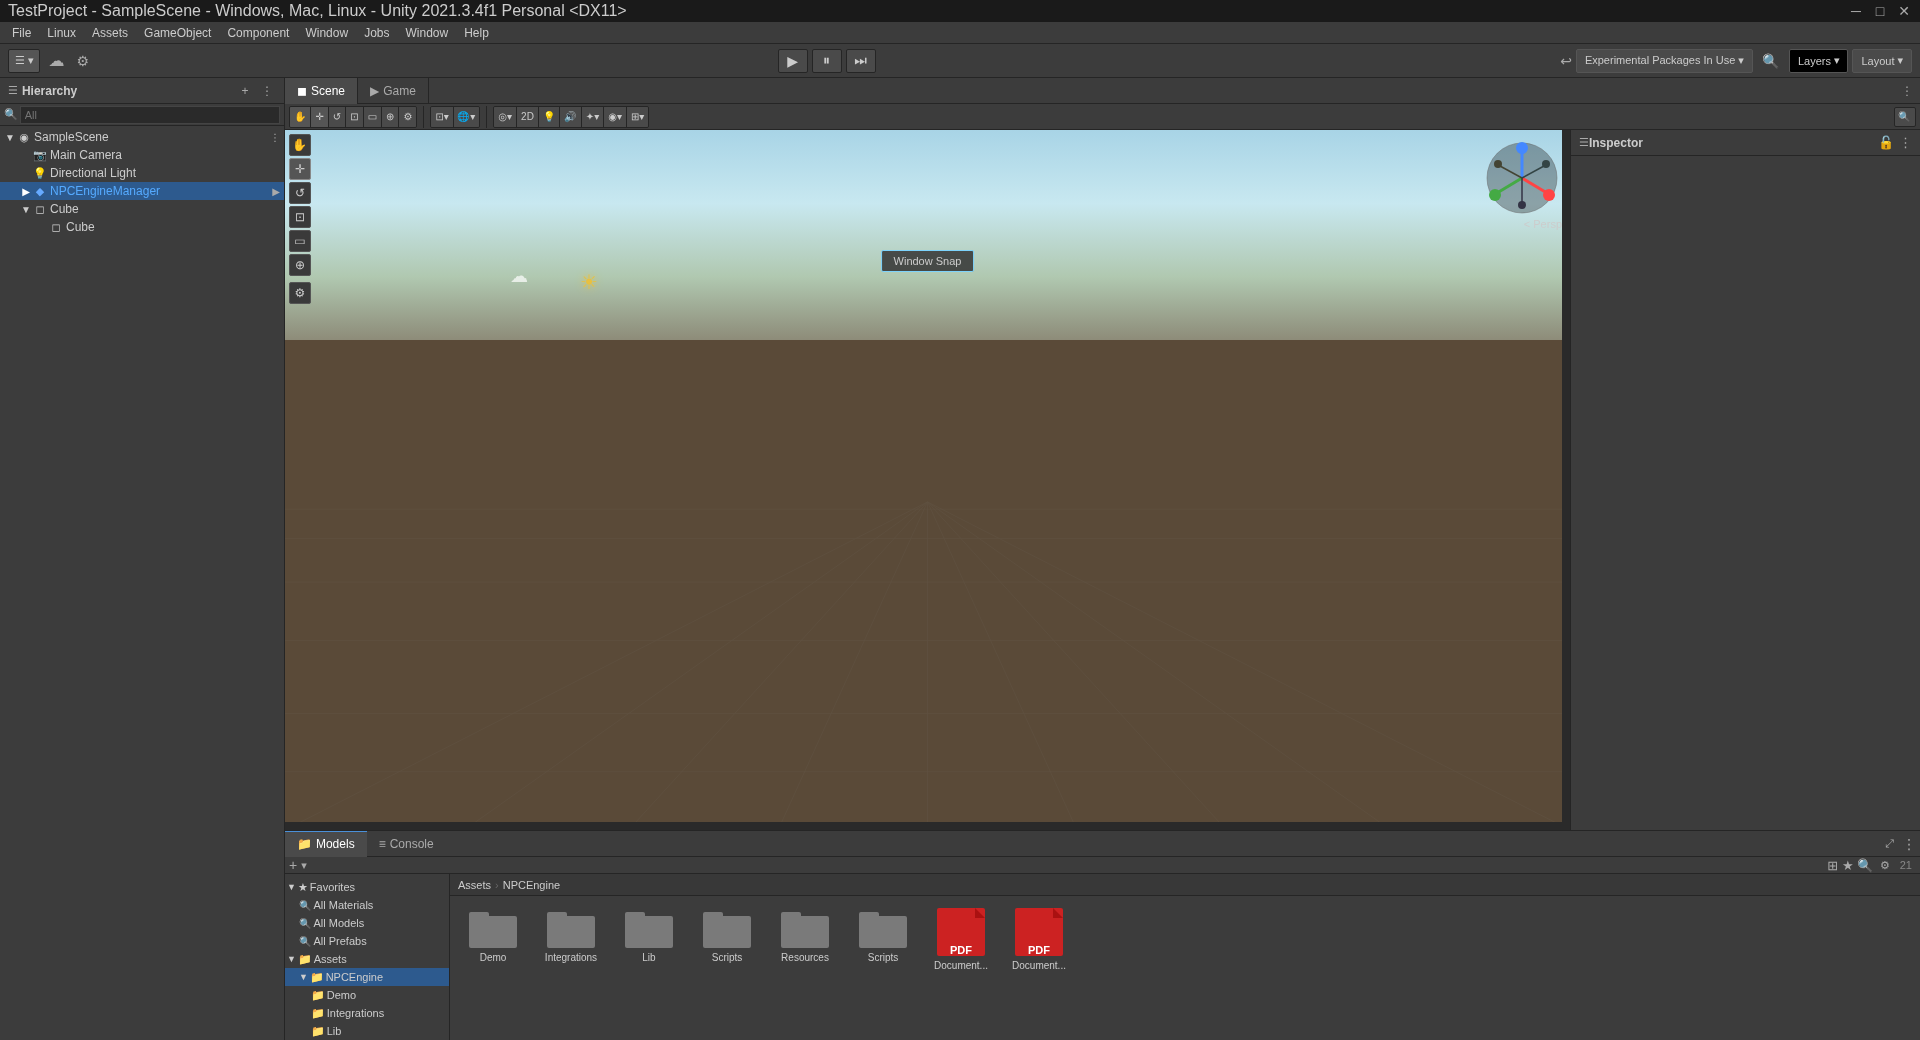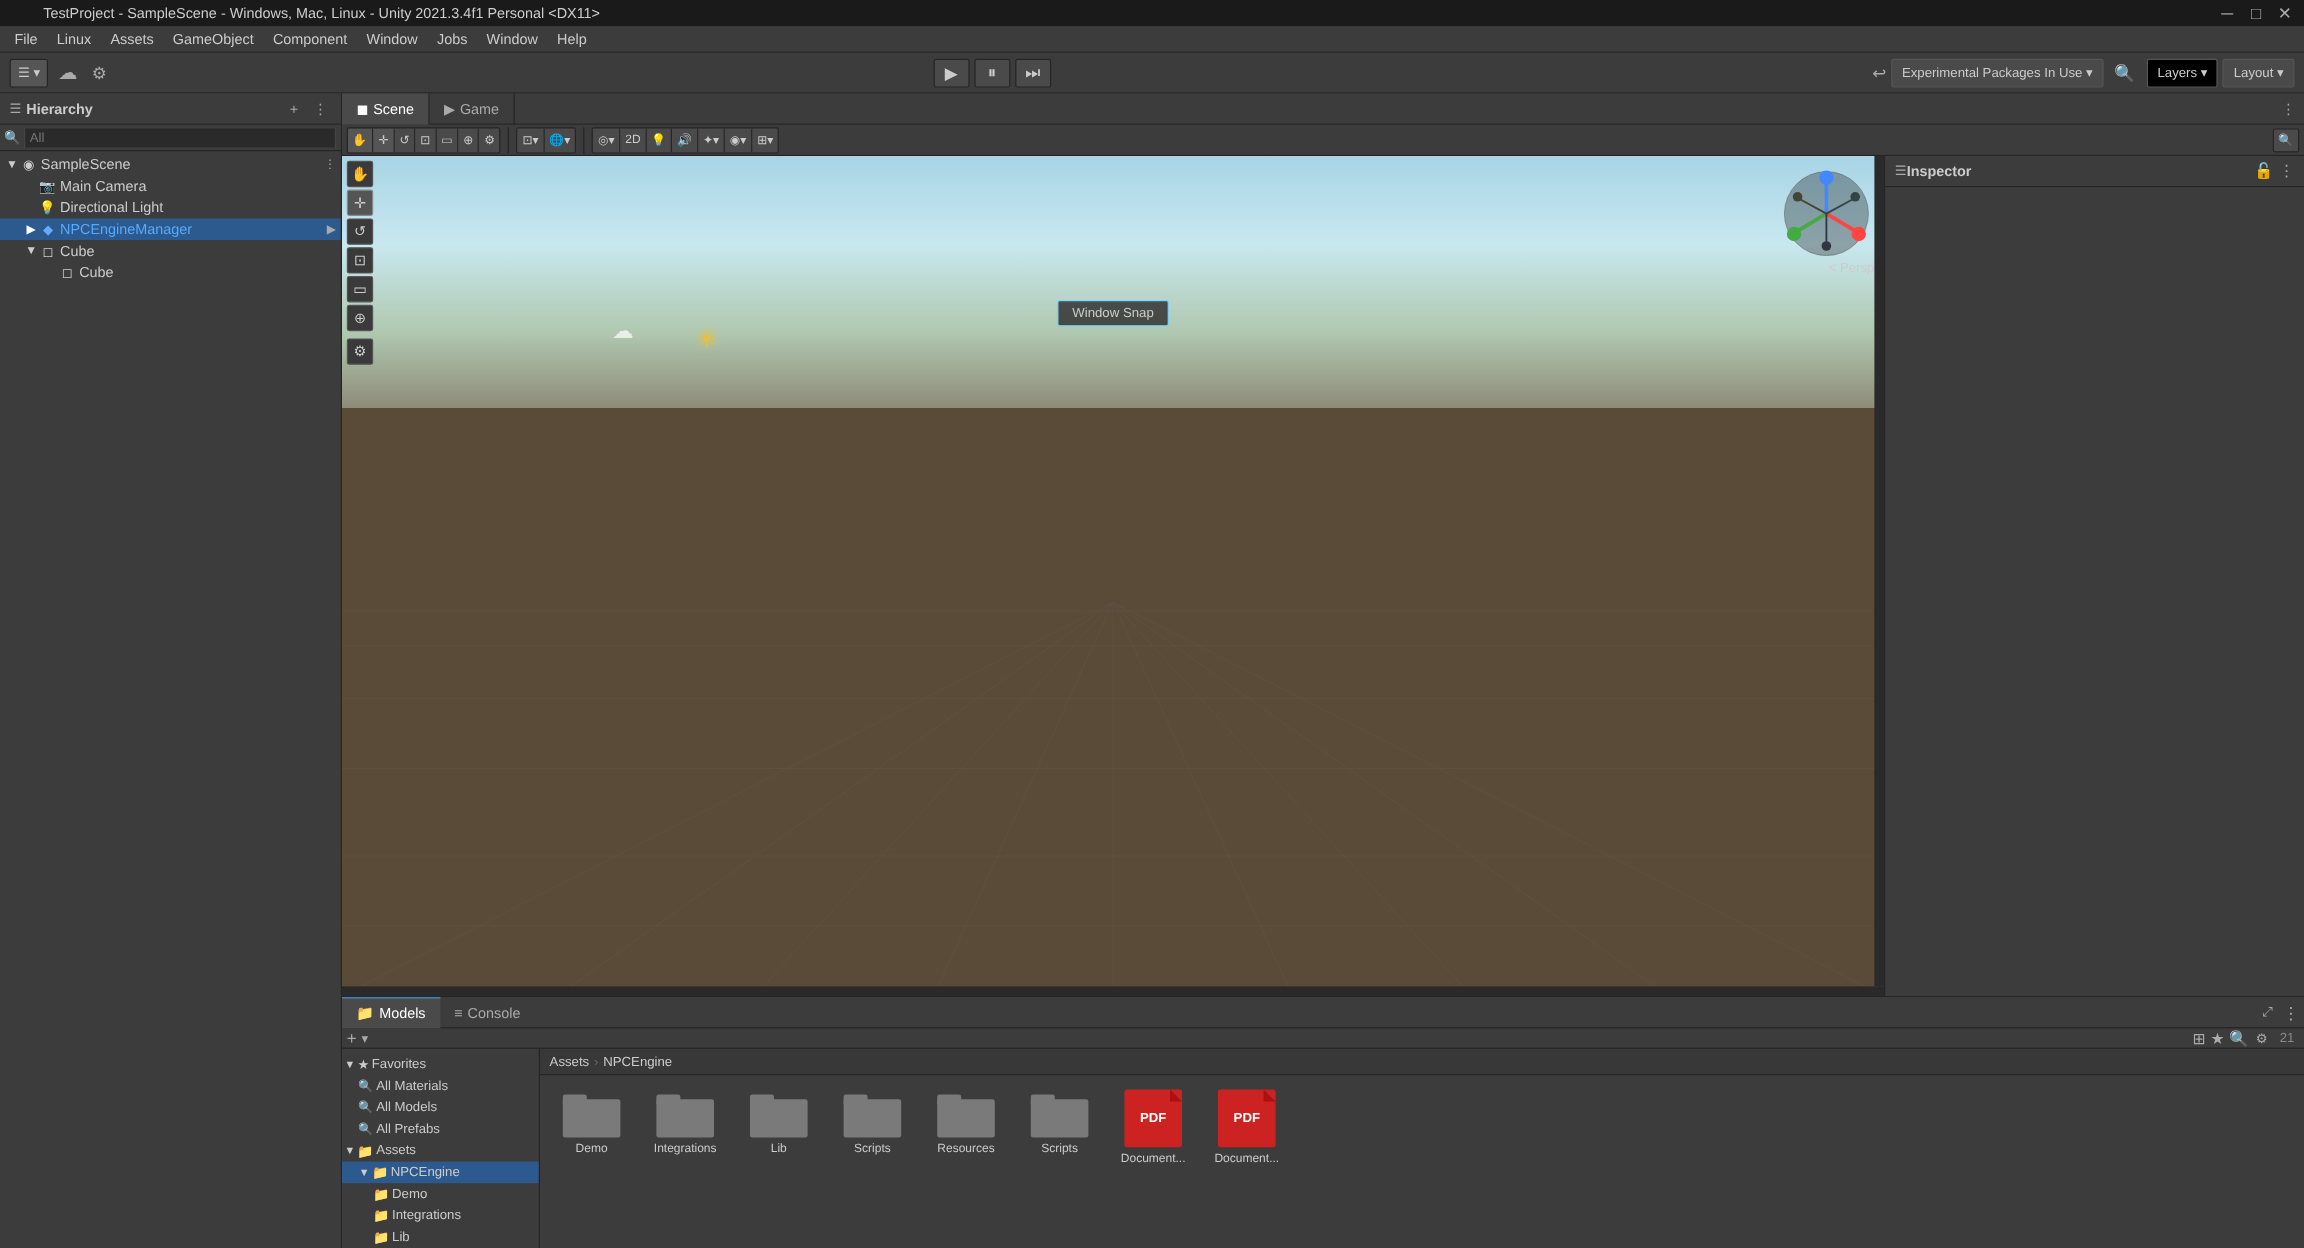--- a/index.html
+++ b/index.html
@@ -1,20 +1,20 @@
 <!DOCTYPE html>
 <html><head>
   <meta charset="utf-8">
   <style>
     * { margin: 0; padding: 0; box-sizing: border-box; }
     body { width: 1920px; height: 1040px; background: #3c3c3c; font-family: 'Segoe UI', Arial, sans-serif; font-size: 12px; color: #ccc; overflow: hidden; }
 
     
     #title-bar { height: 22px; background: #1a1a1a; display: flex; align-items: center; padding: 0 8px; justify-content: space-between; }
-    #title-bar .title { color: #ccc; font-size: 12px; margin-left: 28px; }
+    #title-bar .title { color: #ccc; font-size: 16px; }
     #title-bar .controls { display: flex; gap: 8px; }
     #title-bar .ctrl-btn { width: 16px; height: 16px; display: flex; align-items: center; justify-content: center; color: #aaa; font-size: 14px; cursor: pointer; }
 
     
     #menu-bar { height: 22px; background: #3c3c3c; display: flex; align-items: center; padding: 0 4px; border-bottom: 1px solid #252525; }
     .menu-item { padding: 2px 8px; color: #ccc; font-size: 12px; cursor: pointer; }
 
     
     #toolbar { height: 34px; background: #3c3c3c; display: flex; align-items: center; padding: 0 8px; gap: 4px; border-bottom: 1px solid #252525; }
     .toolbar-btn { height: 24px; padding: 0 6px; background: #4a4a4a; border: 1px solid #252525; color: #ccc; font-size: 11px; cursor: pointer; display: flex; align-items: center; gap: 3px; border-radius: 2px; }
@@ -88,21 +88,21 @@
 
     .breadcrumb { height: 22px; display: flex; align-items: center; padding: 0 8px; background: #383838; border-bottom: 1px solid #252525; font-size: 11px; color: #aaa; gap: 4px; }
     .breadcrumb-sep { color: #666; }
     .breadcrumb-item { color: #ccc; cursor: pointer; }
 
     .files-grid { display: flex; flex-wrap: wrap; padding: 8px; gap: 8px; align-content: flex-start; }
     .file-item { width: 70px; display: flex; flex-direction: column; align-items: center; gap: 4px; cursor: pointer; padding: 4px; border-radius: 2px; }
     .folder-icon { width: 48px; height: 40px; position: relative; }
     .folder-icon::before { content: ''; position: absolute; top: 8px; left: 0; width: 48px; height: 32px; background: #7a7a7a; border-radius: 2px; }
     .folder-icon::after { content: ''; position: absolute; top: 4px; left: 0; width: 20px; height: 8px; background: #7a7a7a; border-radius: 2px 2px 0 0; }
-    .pdf-icon { width: 48px; height: 48px; background: #cc2222; display: flex; align-items: center; justify-content: center; border-radius: 2px; position: relative; font-size: 10px; color: white; font-weight: bold; }
+    .pdf-icon { width: 48px; height: 48px; background: #cc2222; display: flex; align-items: flex-end; justify-content: center; border-radius: 2px; position: relative; font-size: 10px; color: white; font-weight: bold; }
     .pdf-icon::after { content: ''; position: absolute; top: 0; right: 0; width: 0; height: 0; border-left: 10px solid #aa1111; border-top: 10px solid transparent; }
     .file-label { font-size: 10px; color: #ccc; text-align: center; word-break: break-all; }
 
     
     #inspector-panel { width: 350px; background: #3c3c3c; border-left: 1px solid #252525; display: flex; flex-direction: column; }
     .inspector-header { height: 26px; background: #3c3c3c; display: flex; align-items: center; padding: 0 8px; border-bottom: 1px solid #252525; }
     .inspector-title { font-size: 12px; color: #ccc; font-weight: bold; }
     .inspector-spacer { flex: 1; }
 
     

